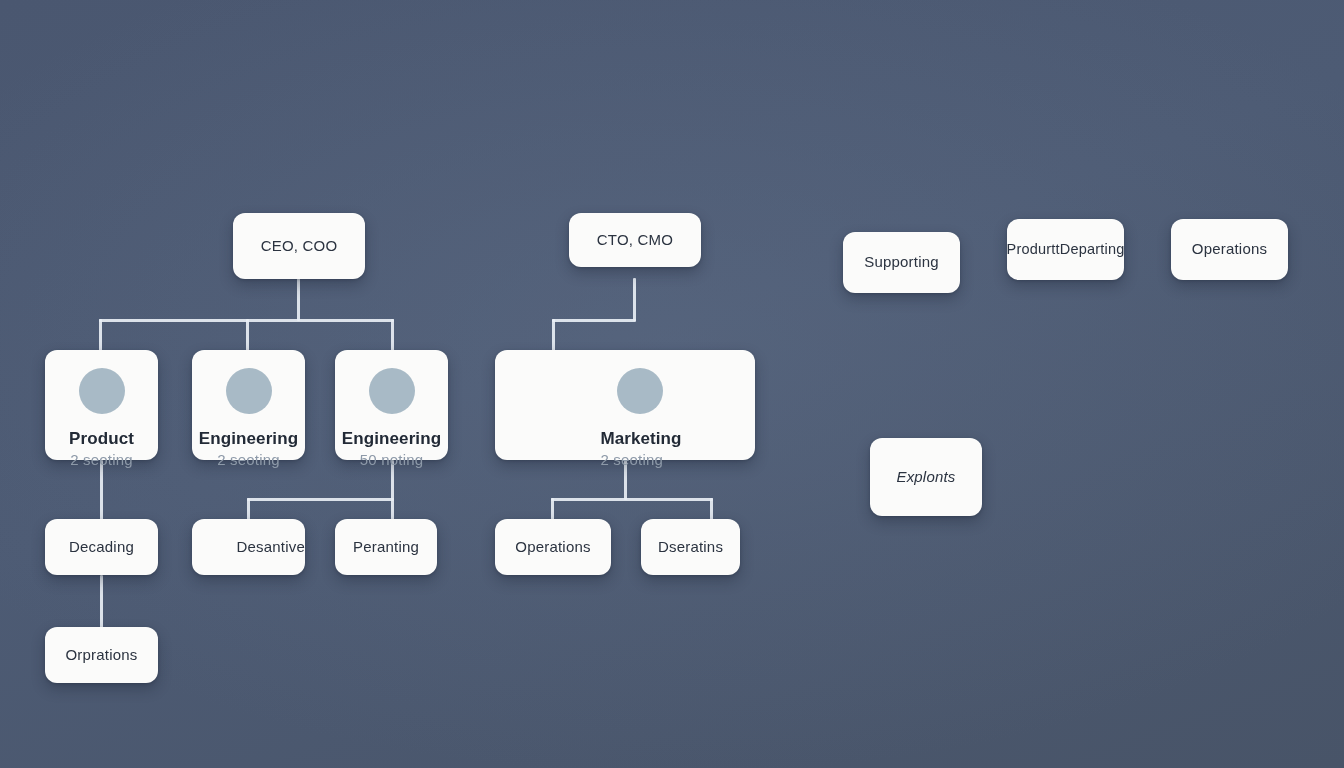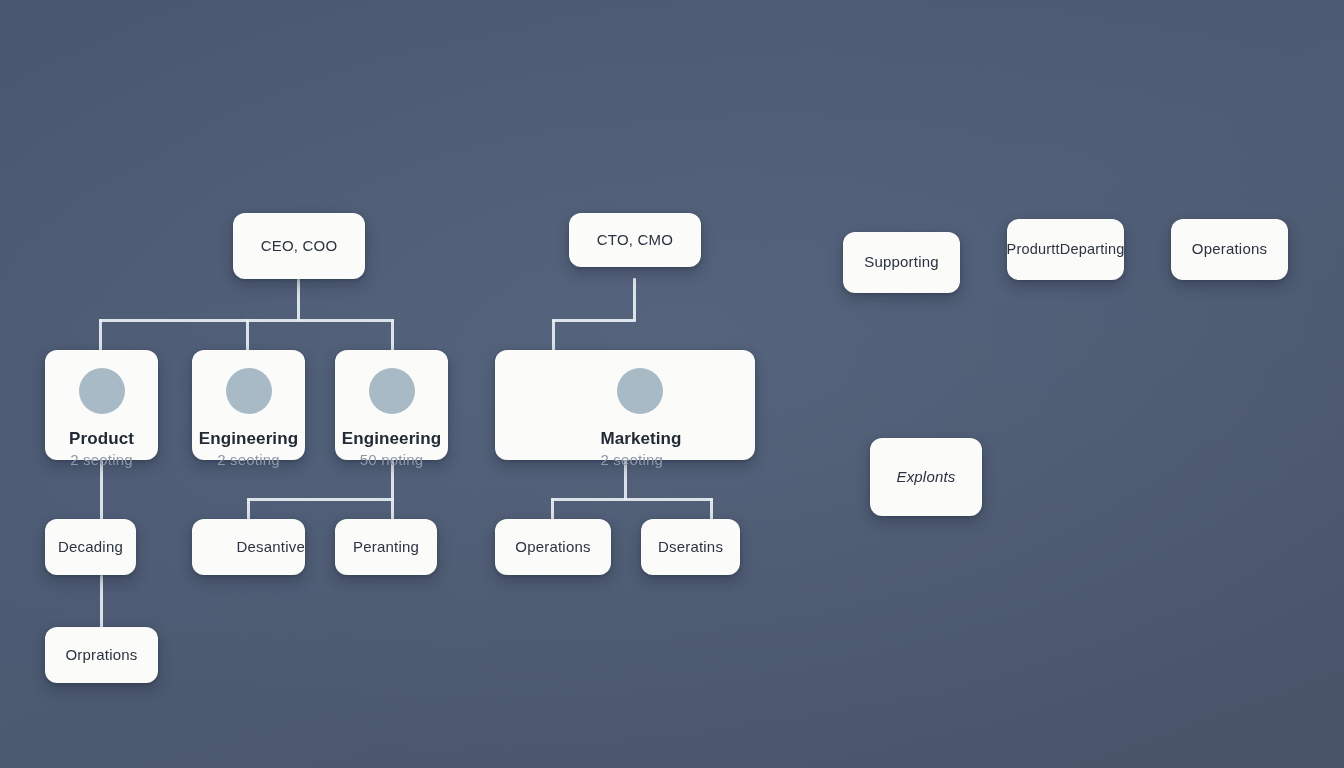--- a/index.html
+++ b/index.html
@@ -153,21 +153,21 @@
   </div>
 
   <div class="node person left" style="left:495px; top:350px; width:260px; height:110px;">
     <span class="avatar"></span>
     <span class="label-wrap">
       <span class="p-title">Marketing</span>
       <span class="p-sub">2 seoting</span>
     </span>
   </div>
 
-  <div class="node" style="left:45px; top:519px; width:91px; height:56px;">
+  <div class="node" style="left:45px; top:519px; width:113px; height:56px;">
     <span>Decading</span>
   </div>
 
   <div class="node" style="left:192px; top:519px; width:113px; height:56px;justify-content:flex-end;">
     <span>Desantive</span>
   </div>
 
   <div class="node" style="left:335px; top:519px; width:102px; height:56px;">
     <span>Peranting</span>
   </div>

